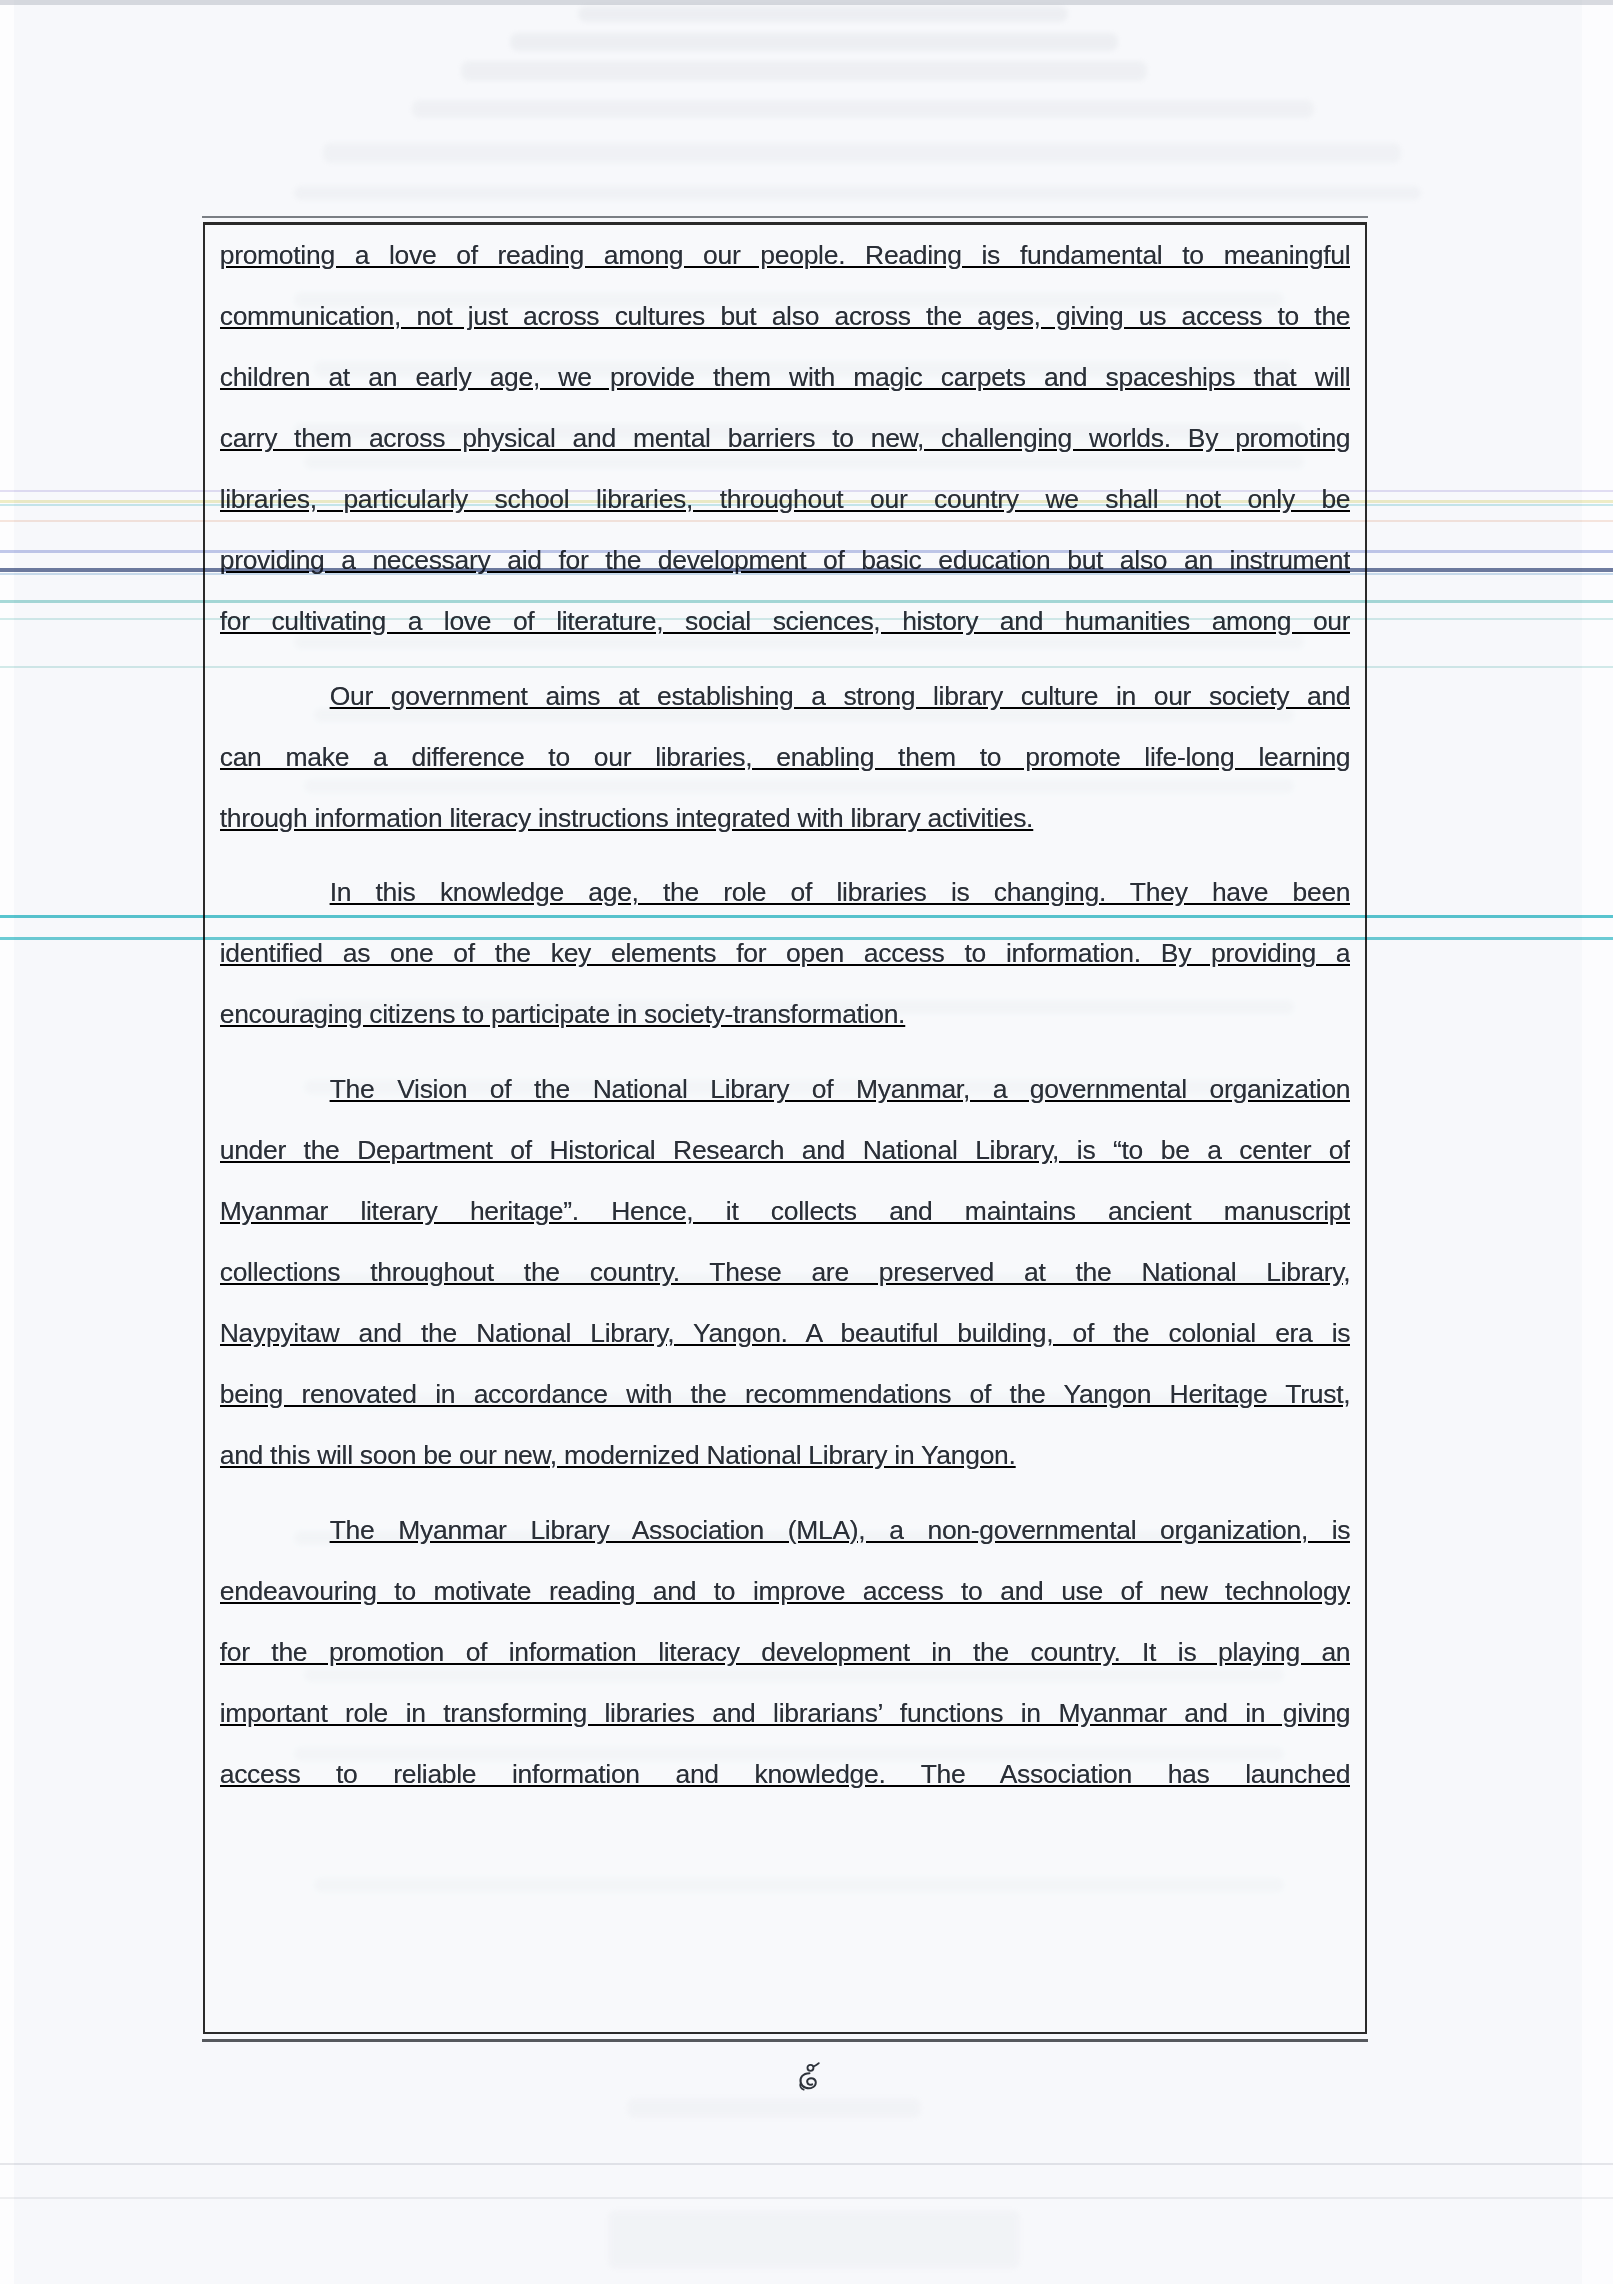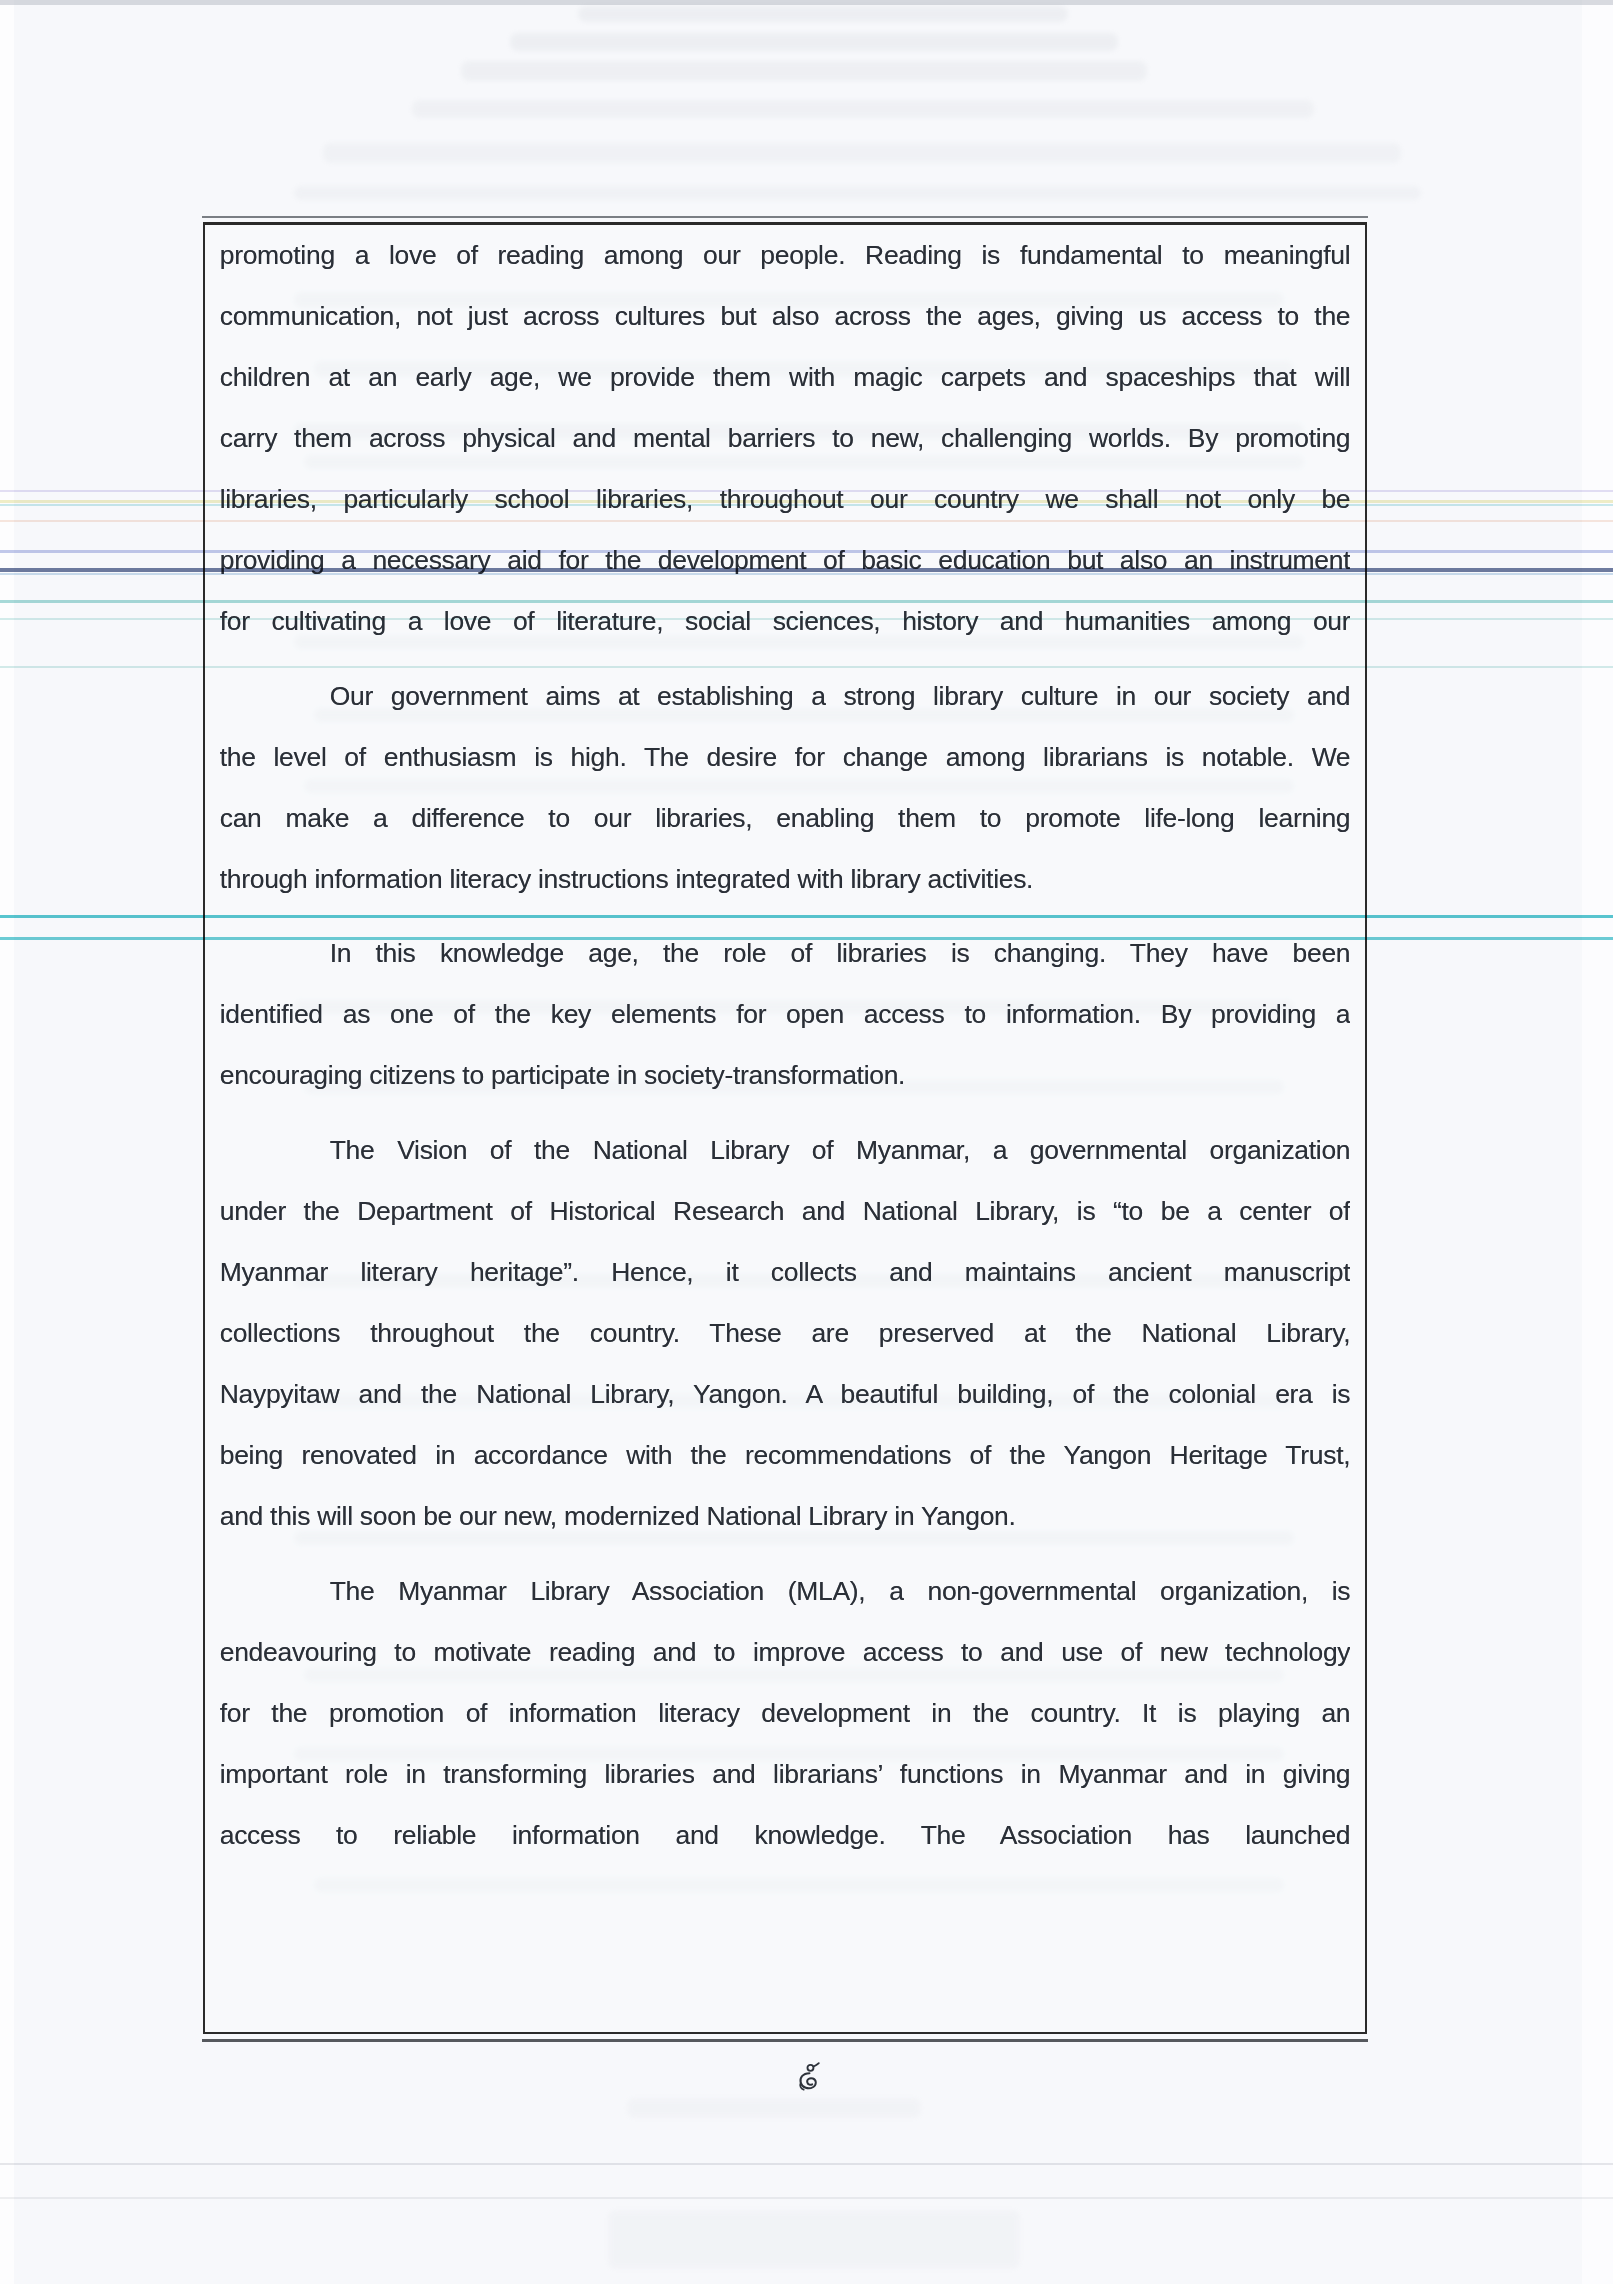--- a/index.html
+++ b/index.html
@@ -32,21 +32,21 @@
     content:"";position:absolute;left:-2.9px;top:-8.8px;width:calc(100% + 5.9px);height:2px;background:#5a5f66;opacity:.8;
   }
   .doc-box::after{ 
     content:"";position:absolute;left:-2.9px;bottom:-9.8px;width:calc(100% + 5.9px);height:2.9px;background:#3a3d42;opacity:.85;
   }
 
   .text-col{
     position:absolute;left:14.7px;right:14.7px;top:0;bottom:3.9px;
     overflow:hidden;
   }
-  .para{margin:0;}
+  .para{margin:0;text-decoration:underline;}
   .para + .para{margin-top:13.7px;}
   .line{
     height:61px;line-height:61px;
     font-size:26.5px;letter-spacing:-0.3px;
     color:#2a2f37;
     text-shadow:0 0 0.6px rgba(40,45,55,.55);
     text-align:justify;text-align-last:justify;
     white-space:normal;
   }
   .line.indent{text-indent:110px;}
@@ -100,21 +100,20 @@
           <div class="line">promoting a love of reading among our people. Reading is fundamental to meaningful</div>
           <div class="line">communication, not just across cultures but also across the ages, giving us access to the</div>
           <div class="line">children at an early age, we provide them with magic carpets and spaceships that will</div>
           <div class="line">carry them across physical and mental barriers to new, challenging worlds. By promoting</div>
           <div class="line">libraries, particularly school libraries, throughout our country we shall not only be</div>
           <div class="line">providing a necessary aid for the development of basic education but also an instrument</div>
           <div class="line">for cultivating a love of literature, social sciences, history and humanities among our</div>
         </div>
         <div class="para">
           <div class="line indent">Our government aims at establishing a strong library culture in our society and</div>
-          <div class="line">the level of enthusiasm is high. The desire for change among librarians is notable. We</div>
           <div class="line">can make a difference to our libraries, enabling them to promote life-long learning</div>
           <div class="line endline">through information literacy instructions integrated with library activities.</div>
         </div>
         <div class="para">
           <div class="line indent">In this knowledge age, the role of libraries is changing. They have been</div>
           <div class="line">identified as one of the key elements for open access to information. By providing a</div>
           <div class="line endline">encouraging citizens to participate in society-transformation.</div>
         </div>
         <div class="para">
           <div class="line indent">The Vision of the National Library of Myanmar, a governmental organization</div>

